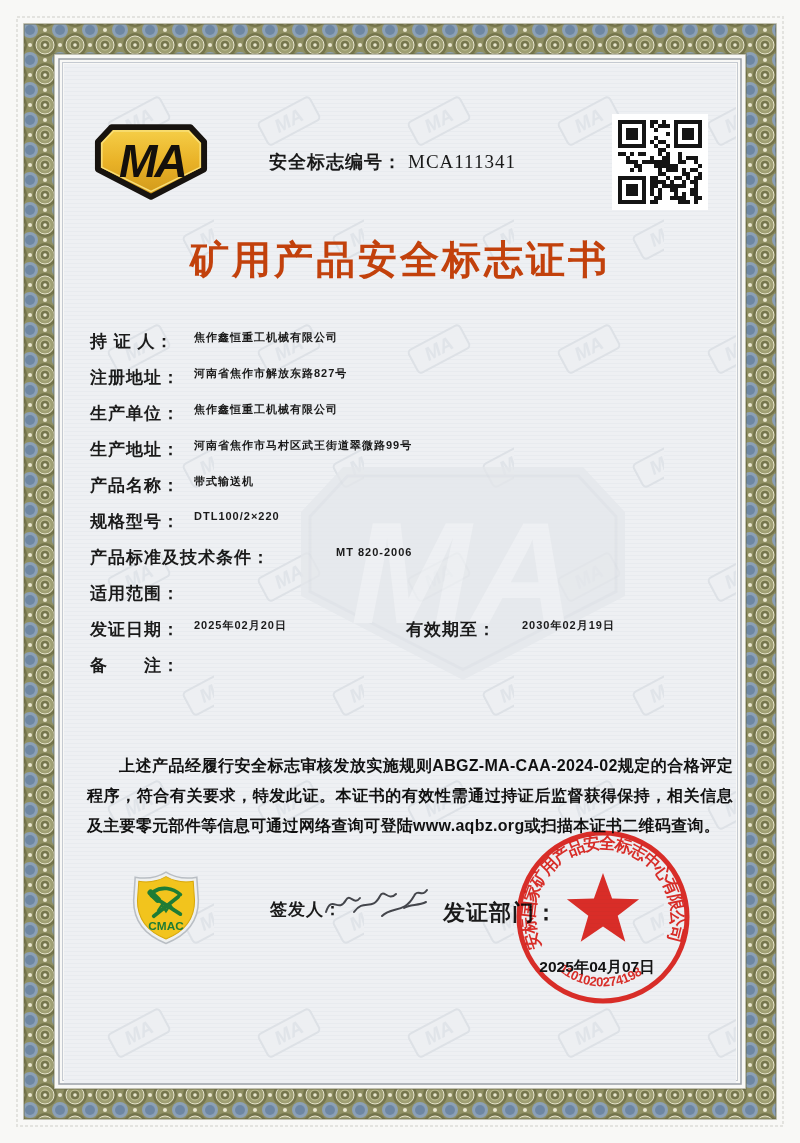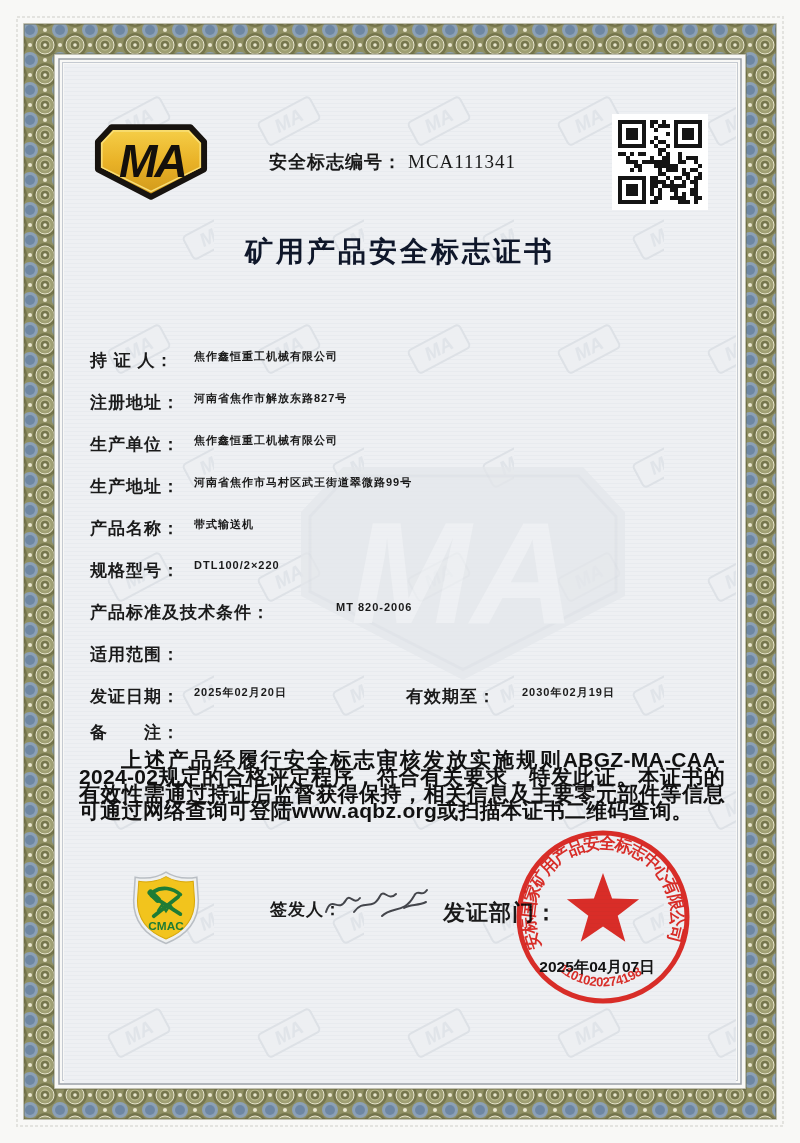--- a/index.html
+++ b/index.html
@@ -10,34 +10,34 @@
         background:repeating-linear-gradient(0deg,#eef0f3 0px,#eef0f3 3px,#e8ebef 3px,#e8ebef 4px);}
   .wm-layer{position:absolute;left:64px;top:64px;}
   .big-wm{position:absolute;left:283px;top:452px;opacity:.75;}
   .ma-logo{position:absolute;left:92px;top:122px;}
   .cert-no-line{position:absolute;left:258px;top:150px;white-space:nowrap;}
   .cert-no-label{font-size:18px;font-weight:600;letter-spacing:1px;margin-left:11px;}
   .cert-no-value{font-family:"Liberation Serif",serif;font-size:19px;letter-spacing:1px;margin-left:6px;}
   .qr-box{position:absolute;left:612px;top:114px;width:96px;height:96px;background:#fff;}
   .qr-box svg{position:absolute;left:6px;top:6px;}
   .title{position:absolute;left:0;top:233px;width:100%;text-align:center;
-        font-family:"Liberation Serif",serif;font-size:28px;font-weight:900;
-        letter-spacing:3px;color:#0f172a;}
+        font-family:"Liberation Serif",serif;font-size:39px;font-weight:900;
+        letter-spacing:3px;color:#c2410c;}
   .fields{position:absolute;left:90px;top:330px;width:640px;}
-  .row{display:flex;align-items:flex-start;margin-bottom:13px;min-height:22px;margin-top:19px;}
+  .row{display:flex;align-items:flex-start;margin-bottom:13px;min-height:22px;}
   .lbl{width:104px;flex-shrink:0;font-size:17px;font-weight:700;letter-spacing:1px;white-space:nowrap;}
   .lbl.wide{width:auto;}
   .val{font-size:11px;font-weight:700;letter-spacing:1px;}
   .val.indent{margin-left:66px;}
   .row.daterow{}
   .val.dateval{width:212px;flex-shrink:0;}
   .lbl.lbl2{width:auto;margin-right:26px;}
   .row.remarkrow{margin-top:9px;}
-  .statement{position:absolute;left:79px;top:751px;width:646px;
-        font-size:21px;font-weight:700;line-height:17px;letter-spacing:.3px;
+  .statement{position:absolute;left:87px;top:751px;width:646px;
+        font-size:16px;font-weight:700;line-height:30px;letter-spacing:.3px;
         text-align:justify;text-indent:2em;color:#111;}
   .cmac-badge{position:absolute;left:128px;top:870px;}
   .signer-label{position:absolute;left:270px;top:898px;font-size:17px;font-weight:700;letter-spacing:1px;}
   .signature{position:absolute;left:320px;top:878px;}
   .dept-label{position:absolute;left:443px;top:898px;font-size:22px;font-weight:700;letter-spacing:1px;}
   .stamp{position:absolute;left:514px;top:826px;mix-blend-mode:multiply;}
 </style>
 </head>
 <body>
 

